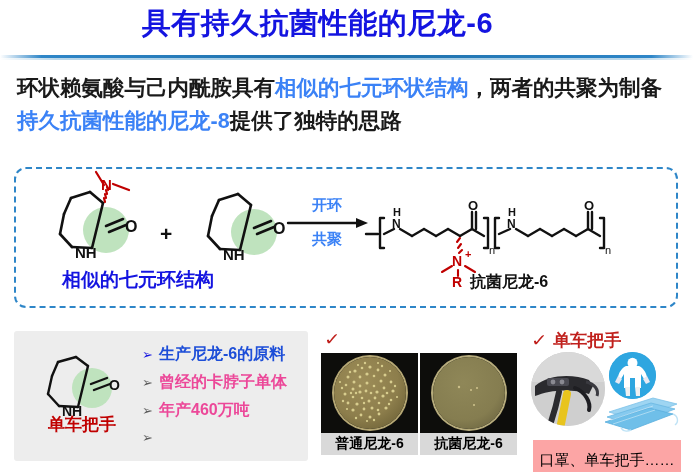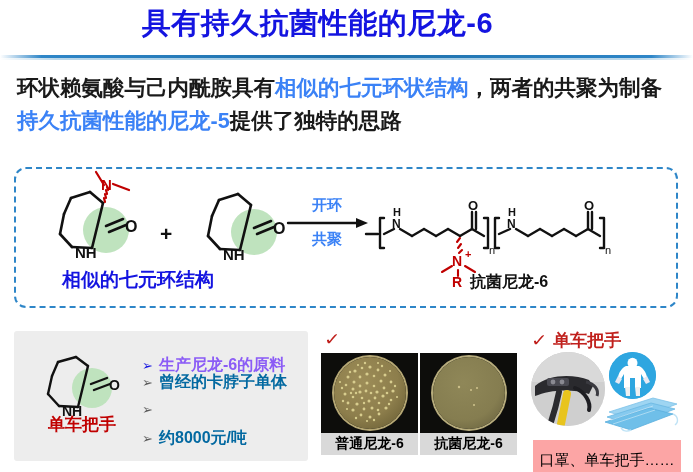--- a/index.html
+++ b/index.html
@@ -67,23 +67,23 @@
     position:absolute;left:142px;top:341px;width:170px;
   }
   .bullet{
     display:flex;align-items:baseline;margin-bottom:2px;height:26px;
   }
   .bullet .arw{
     font-size:13px;line-height:26px;width:17px;flex:0 0 17px;color:#5a5a5a;
   }
   .bullet.first .arw{color:#1414E0;}
   .bullet .btxt{
-    font-size:16px;font-weight:bold;color:#0369a1;line-height:26px;white-space:nowrap;
-  }
-  .bullet.first .btxt{color:#8b5cf6;margin-top:11px;}
+    font-size:16px;font-weight:bold;color:#ec4899;line-height:26px;white-space:nowrap;
+  }
+  .bullet.first .btxt{color:#1d4ed8;}
 
   
   .sec-head{
     position:absolute;display:flex;align-items:center;gap:7px;
     font-size:17px;font-weight:bold;color:#C0201C;white-space:nowrap;
   }
   .check{
     font-size:17px;color:#C0201C;font-weight:bold;
     transform:scaleX(1.15);
   }
@@ -132,21 +132,21 @@
 </head>
 <body>
 
 <div class="slide">
 
   <div class="title">具有持久抗菌性能的尼龙-6</div>
   <div class="title-rule"></div>
   <div class="title-rule2"></div>
 
   <div class="lead">
-    <span>环状赖氨酸与己内酰胺具有</span><span class="hl">相似的七元环状结构</span><span>，两者</span><span>的共聚为制备</span><span class="hl">持久抗菌性能的尼龙-5</span><span>提供了独特的思路</span>
+    <span>环状赖氨酸与己内酰胺具有</span><span class="hl">相似的七元环状结构</span><span>，两者</span><span>的共聚为制备</span><span class="hl">持久抗菌性能的尼龙-8</span><span>提供了独特的思路</span>
   </div>
 
   <div class="scheme"></div>
 
   <svg class="chem" style="left:30px;top:178px;" width="120" height="90" viewBox="0 0 120 90">
     <circle cx="76" cy="52" r="23" fill="#BFE3BE"></circle>
     <g stroke="#111" stroke-width="2.6" fill="none" stroke-linecap="round">
       <path d="M34 36 L41 20"></path>
       <path d="M41 20 L60 14"></path>
       <path d="M60 14 L73 25"></path>
@@ -282,24 +282,24 @@
     <div class="bullet first">
       <span class="arw">➢</span>
       <span class="btxt">生产尼龙-6的原料</span>
     </div>
     <div class="bullet">
       <span class="arw">➢</span>
       <span class="btxt">曾经的卡脖子单体</span>
     </div>
     <div class="bullet">
       <span class="arw">➢</span>
+      <span class="btxt">年产460万吨</span>
     </div>
     <div class="bullet">
       <span class="arw">➢</span>
-      <span class="btxt">约8000元/吨</span>
     </div>
   </div>
 
   <div class="sec-head" style="left:325px;top:329px;">
     <span class="check">✓</span>
   </div>
 
   <div class="photos">
     <div class="dishwrap">
       <div class="dish">

